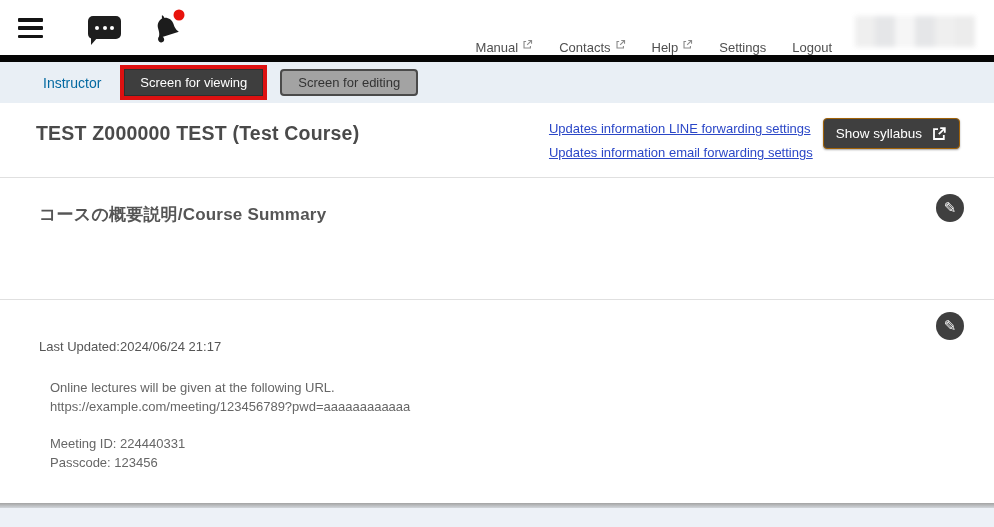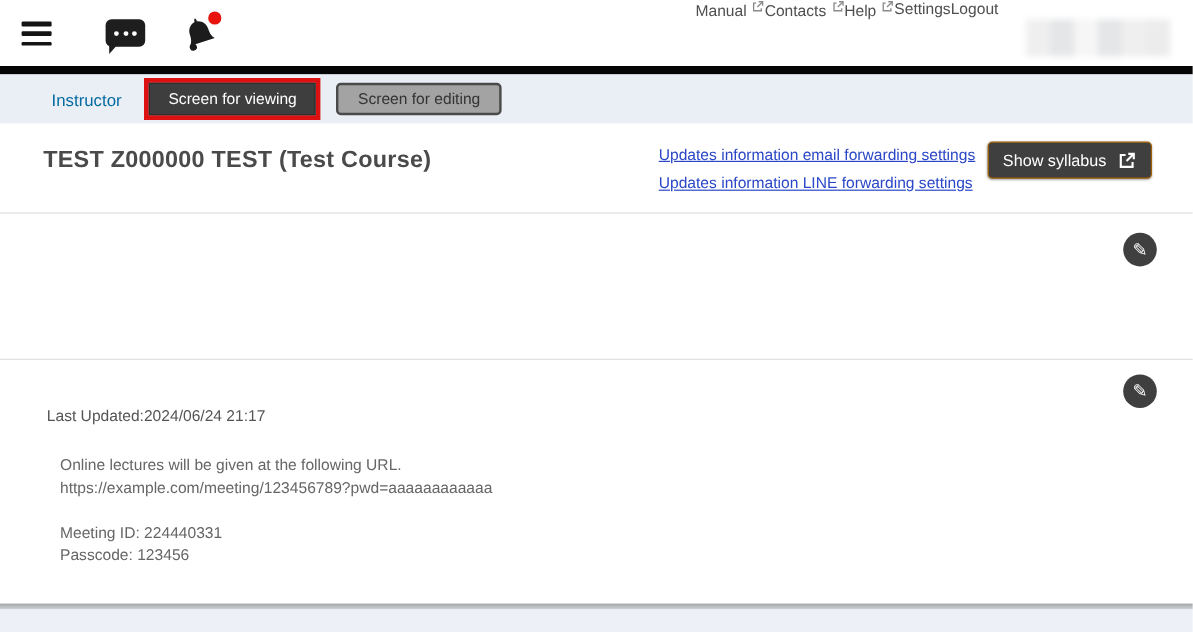--- a/index.html
+++ b/index.html
@@ -14,21 +14,21 @@
 
   .chat-icon { position:absolute; left:88px; top:16px; width:33px; height:31px; cursor:pointer; }
   .chat-bubble { width:33px; height:23px; background:#1e1e1e; border-radius:5px;
     display:flex; align-items:center; justify-content:center; gap:3.5px; }
   .chat-bubble i { width:4px; height:4px; background:#fff; border-radius:50%; }
   .chat-tail { position:absolute; left:3px; top:21px; width:0; height:0;
     border-left:7px solid #1e1e1e; border-bottom:8px solid transparent; }
 
   .bell-icon { position:absolute; left:146px; top:8px; cursor:pointer; }
 
-  .nav { position:absolute; right:162px; top:0; height:55px; display:flex; align-items:flex-start; }
+  .nav { position:absolute; right:162px; top:0; height:55px; display:flex; align-items:flex-end; gap:26px; }
   .nav-item { font-size:13px; color:#4f4f4f; display:flex; align-items:center; gap:4px; cursor:pointer; white-space:nowrap; }
   .ext-small { margin-bottom:5px; }
 
   .blur-block { position:absolute; right:19px; top:16px; width:120px; height:31px;
     overflow:hidden; display:flex; filter:blur(2.5px); }
   .blur-block i { flex:1; }
   .blur-block i:nth-child(odd){ background:#efefef; }
   .blur-block i:nth-child(even){ background:#e5e6e8; }
   .blur-block i:nth-child(3){ background:#f6f6f6; }
   .blur-block i:nth-child(6){ background:#ececec; }
@@ -157,36 +157,37 @@
     <button class="btn-dark-sm">Screen for viewing</button>
   </span>
   <button class="btn-light-sm">Screen for editing</button>
 </div>
 
 <div class="content">
 
   <div class="title-row">
     <div class="course-title">TEST Z000000 TEST (Test Course)</div>
     <div class="links-col">
+      <a class="blue-link">Updates information LINE forwarding settings</a>
       <a class="blue-link">Updates information email forwarding settings</a>
-      <a class="blue-link">Updates information LINE forwarding settings</a>
     </div>
     <button class="btn-syllabus">
       <span>Show syllabus</span>
       <svg width="16" height="16" viewBox="0 0 16 16" fill="none" stroke="#fff" stroke-width="1.8">
           <path d="M7 3.2H3v9.8h9.8V9"></path>
           <path d="M9.2 2.2h4.6v4.6"></path>
           <path d="M13.2 2.8L7.8 8.2"></path>
         </svg>
     </button>
   </div>
 
   <div class="divider div1"></div>
 
   <div class="section section-summary">
+    <div class="section-heading">コースの概要説明/Course Summary</div>
     <button class="edit-btn edit-1">
       <span>✎</span>
     </button>
   </div>
 
   <div class="divider"></div>
 
   <div class="section section-online">
     <button class="edit-btn edit-2">
       <span>✎</span>

